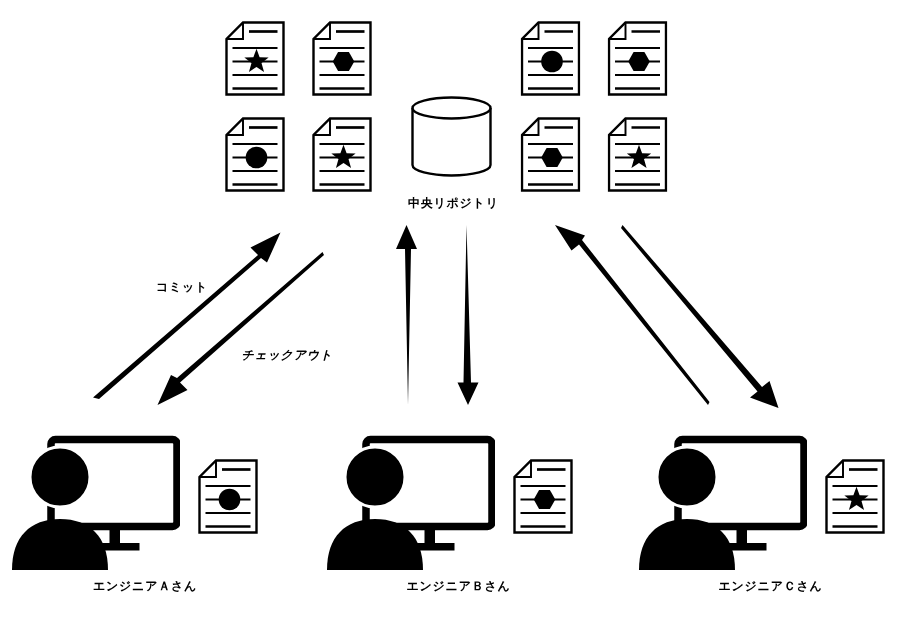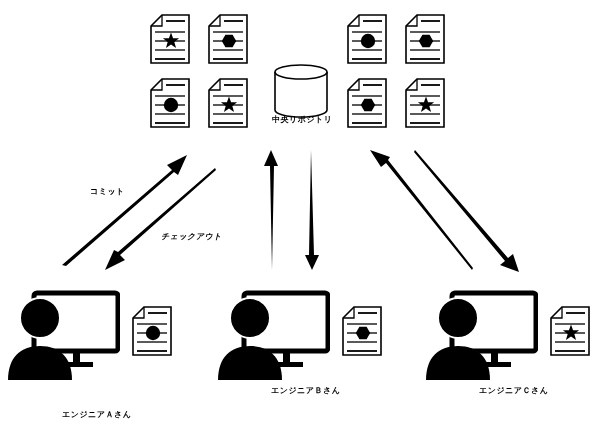--- a/index.html
+++ b/index.html
@@ -110,18 +110,18 @@
       <g>
         <use href="#engineer" x="418" y="280" width="120" height="100"></use>
         <g>
           <use href="#doc" x="550" y="306" width="40" height="50"></use>
           <use href="#star" x="562" y="324" width="18" height="18"></use>
         </g>
       </g>
     </g>
 </svg>
 
-<div class="lbl" style="left:272px; top:114px;">中央リポジトリ</div>
-<div class="lbl" style="left:90px; top:186px;">コミット</div>
+<div class="lbl" style="left:272px; top:130px;">中央リポジトリ</div>
+<div class="lbl" style="left:104px; top:186px;">コミット</div>
 <div class="lbl" style="left:161px; top:231px;font-style:italic;">チェックアウト</div>
-<div class="lbl" style="left:62px; top:385px;margin-top:24px;">エンジニアＡさん</div>
+<div class="lbl" style="left:62px; top:385px;">エンジニアＡさん</div>
 <div class="lbl" style="left:271px; top:385px;text-align:right;">エンジニアＢさん</div>
 <div class="lbl" style="left:479px; top:385px;">エンジニアＣさん</div>
 
 </body></html>

